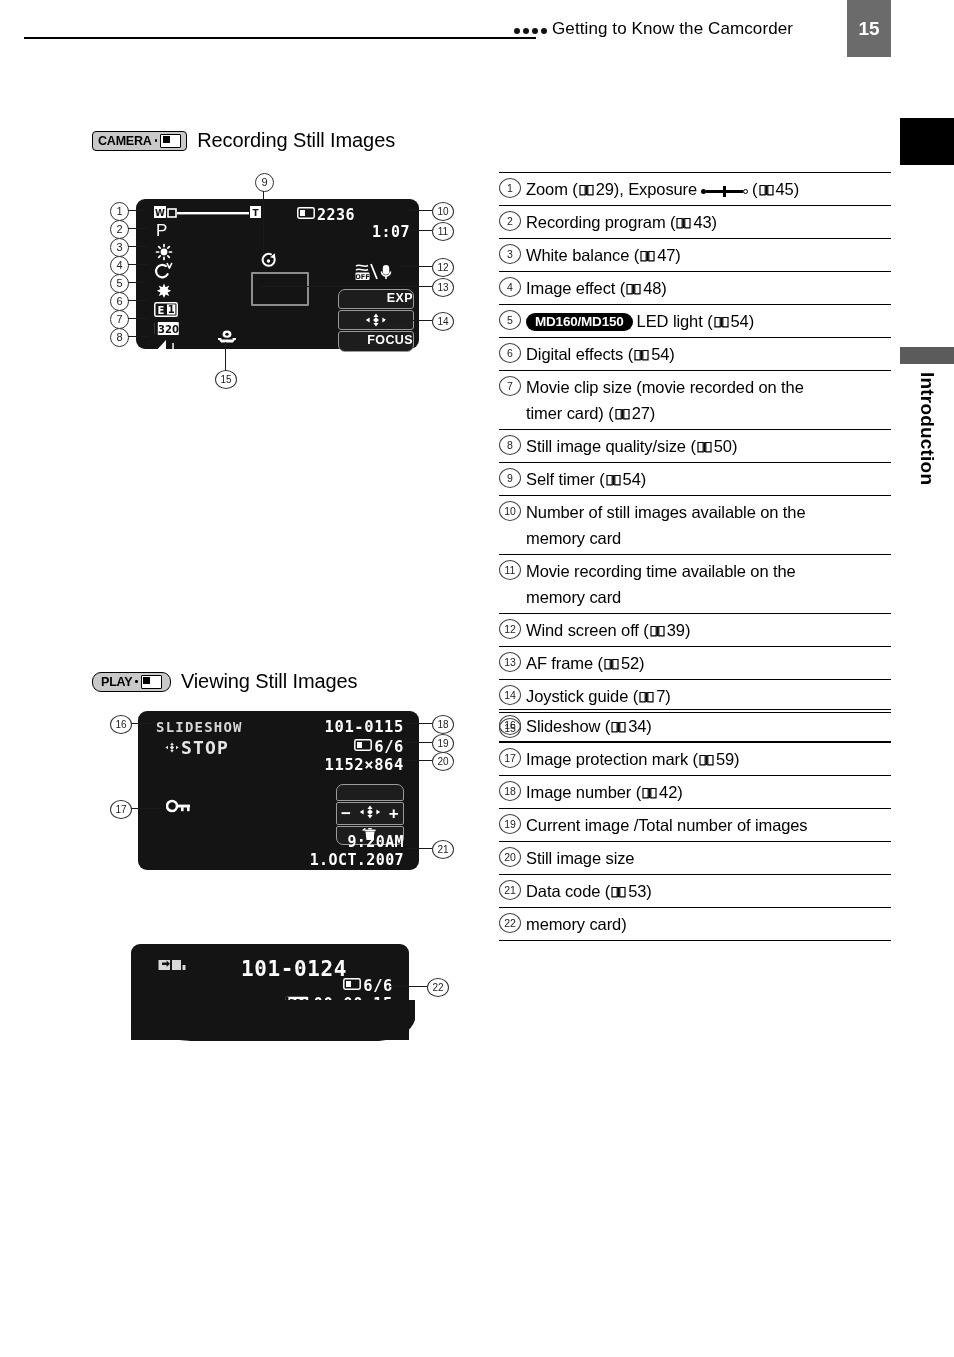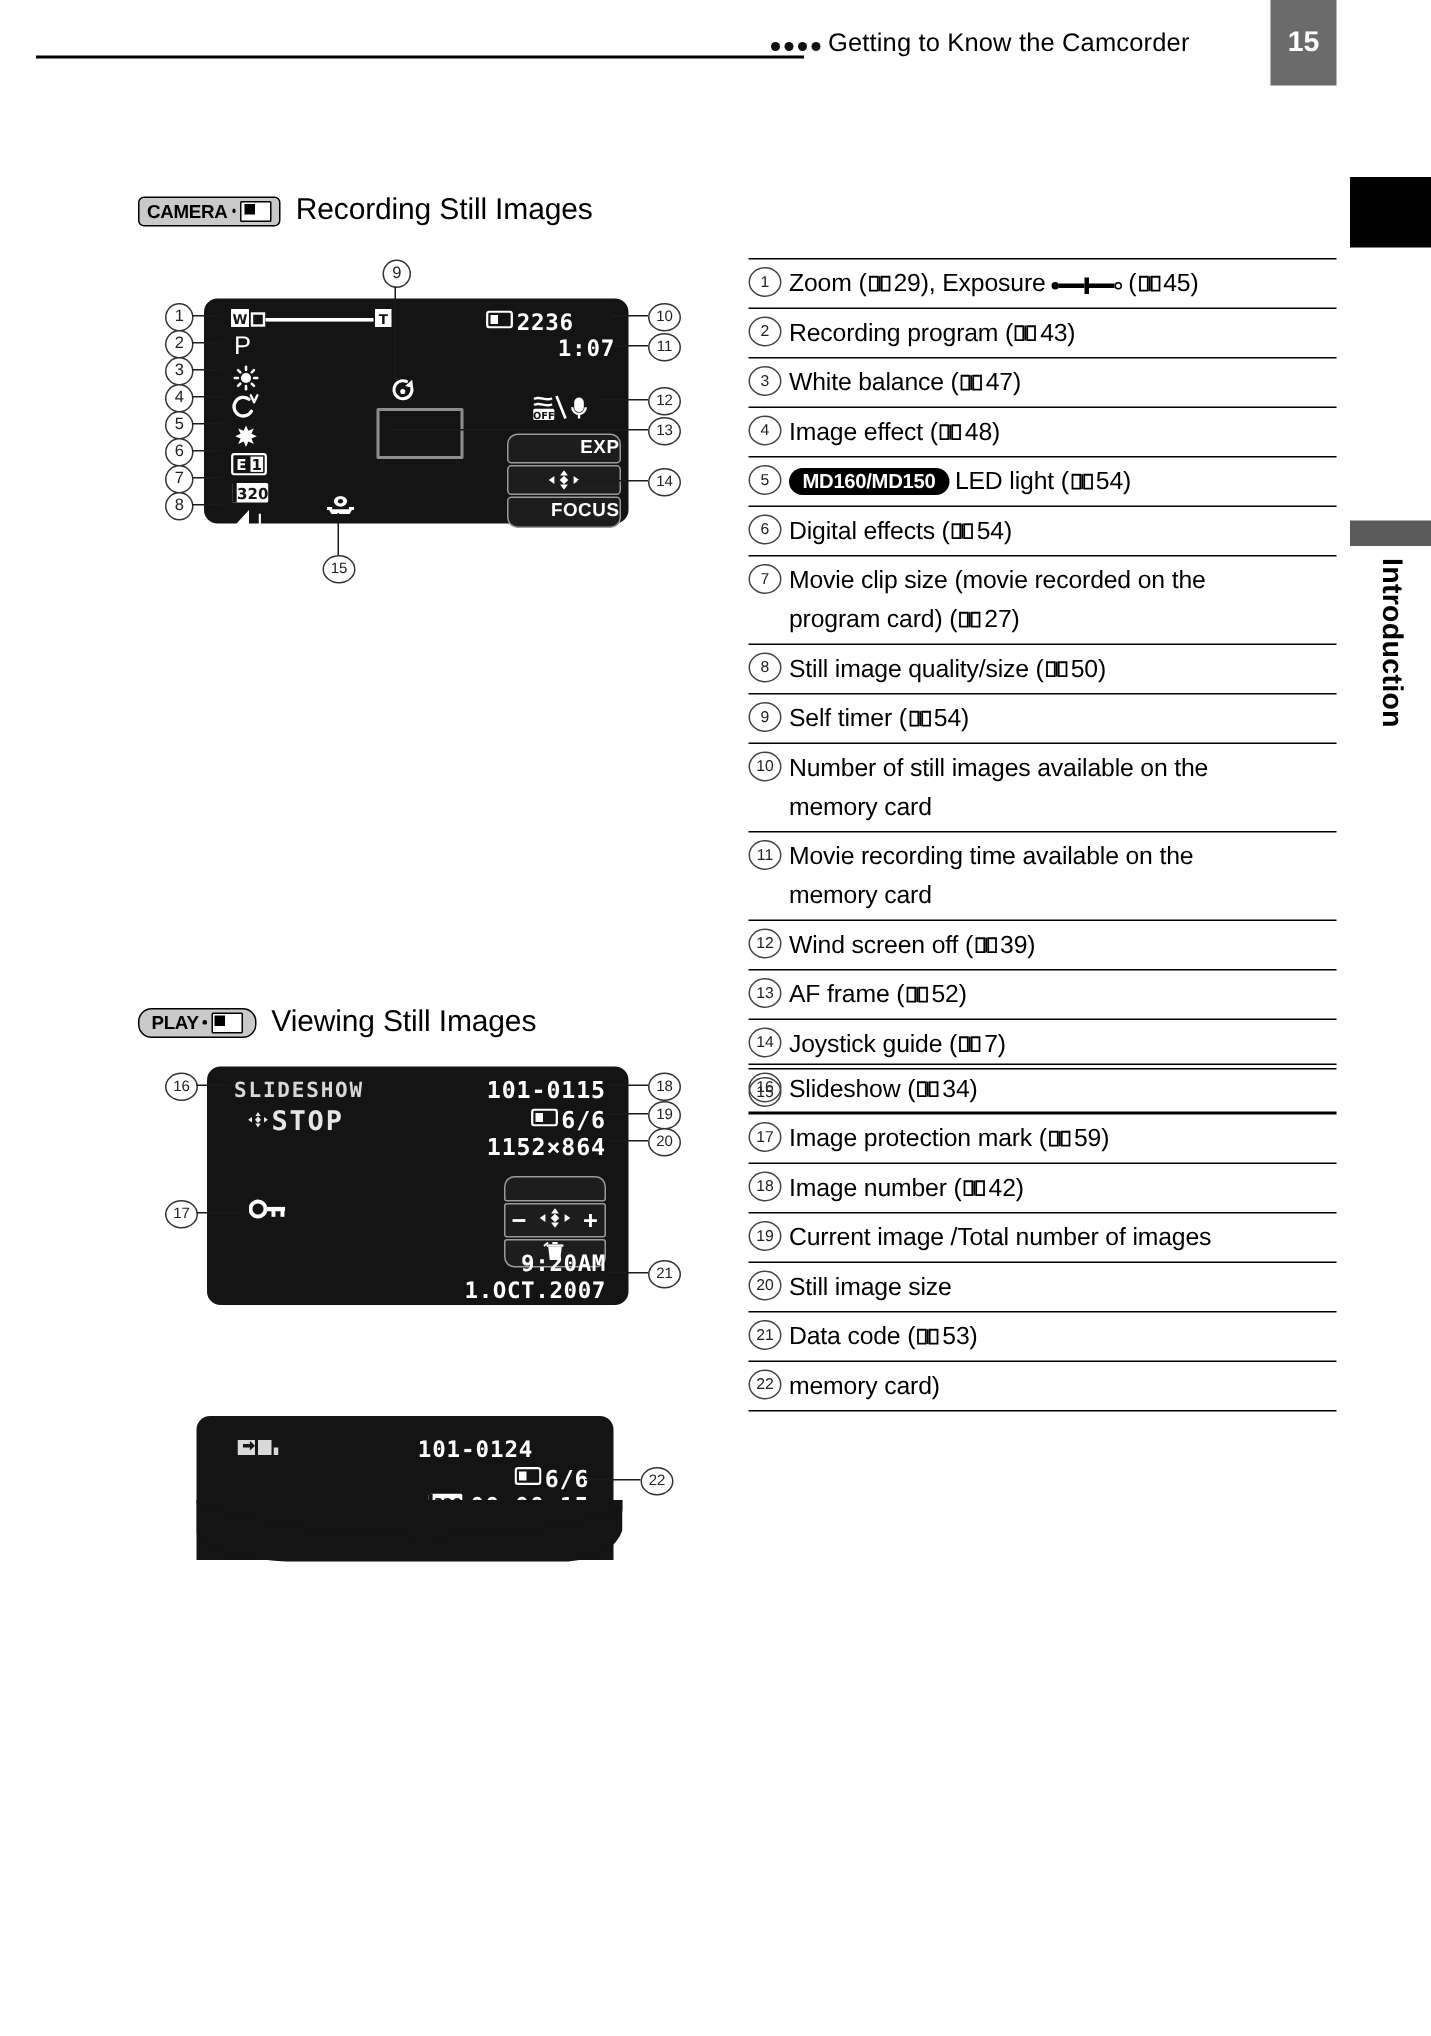--- a/index.html
+++ b/index.html
@@ -221,21 +221,21 @@
   <div class="ic" style="left:124px;top:53px;">
     <svg width="18" height="18" viewBox="0 0 18 18">
       <path d="M14.5 6.5 A6 6 0 1 1 11 2.3" fill="none" stroke="#fff" stroke-width="2" stroke-linecap="round"></path>
       <path d="M14.8 1.2 L15.4 6.6 L10.1 5.3 Z" fill="#fff"></path>
       <circle cx="8.5" cy="9" r="1.7" fill="#fff"></circle>
     </svg>
   </div>
 
   <div class="ic" style="left:115px;top:73px;width:54px;height:30px;border:2px solid #8d8d8d;border-radius:1px;"></div>
 
-  <div class="lcd-txt" style="left:161px;top:6px;width:113px;text-align:center;font-size:15px;letter-spacing:.5px;">
+  <div class="lcd-txt" style="left:161px;top:6px;width:113px;text-align:left;font-size:15px;letter-spacing:.5px;">
     <span style="display:inline-block;vertical-align:1px;margin-right:2px;">
       <svg width="18" height="12" viewBox="0 0 18 12">
         <rect x="0.8" y="0.8" width="16.4" height="10.4" rx="1.6" fill="none" stroke="#fff" stroke-width="1.5"></rect>
         <rect x="3" y="3" width="5" height="6" fill="#fff"></rect>
       </svg>
     </span><span>2236</span>
   </div>
 
   <div class="lcd-txt" style="left:161px;top:24px;width:113px;text-align:right;font-size:15px;letter-spacing:.5px;">1:07</div>
 
@@ -364,21 +364,21 @@
   <div class="lrow">
     <span class="lnum">6</span>
     <span class="ltext"><span>Digital effects (</span><span class="book"><svg width="15" height="12" viewBox="0 0 15 12">
             <path d="M1 1.5 h5.2 v9.3 h-5.2 z M8.8 1.5 h5.2 v9.3 h-5.2 z" fill="none" stroke="#000" stroke-width="1.2"></path>
             <line x1="7.5" y1="1.2" x2="7.5" y2="11" stroke="#000" stroke-width="1.2"></line>
           </svg></span><span>54</span><span>)</span></span>
   </div>
 
   <div class="lrow">
     <span class="lnum">7</span>
-    <span class="ltext"><span>Movie clip size (movie recorded on the</span><span class="ind"><span>program card) (</span><span class="book"><svg width="15" height="12" viewBox="0 0 15 12">
+    <span class="ltext"><span>Movie clip size (movie recorded on the</span><span class="ind"><span>timer card) (</span><span class="book"><svg width="15" height="12" viewBox="0 0 15 12">
               <path d="M1 1.5 h5.2 v9.3 h-5.2 z M8.8 1.5 h5.2 v9.3 h-5.2 z" fill="none" stroke="#000" stroke-width="1.2"></path>
               <line x1="7.5" y1="1.2" x2="7.5" y2="11" stroke="#000" stroke-width="1.2"></line>
             </svg></span><span>27</span><span>)</span></span></span>
   </div>
 
   <div class="lrow">
     <span class="lnum">8</span>
     <span class="ltext"><span>Still image quality/size (</span><span class="book"><svg width="15" height="12" viewBox="0 0 15 12">
             <path d="M1 1.5 h5.2 v9.3 h-5.2 z M8.8 1.5 h5.2 v9.3 h-5.2 z" fill="none" stroke="#000" stroke-width="1.2"></path>
             <line x1="7.5" y1="1.2" x2="7.5" y2="11" stroke="#000" stroke-width="1.2"></line>
@@ -523,21 +523,21 @@
 
 <div class="lcd" id="lcd3">
   <div class="ic" style="left:27px;top:14px;">
     <svg width="28" height="14" viewBox="0 0 28 14">
       <path d="M0.5 2 L12 2 L12 12 L0.5 12 Z" fill="#d9d9d9"></path>
       <path d="M4 4.6 L8.6 4.6 L8.6 2.6 L12 5.8 L8.6 9 L8.6 7 L4 7 Z" fill="#141414"></path>
       <rect x="14" y="2" width="9" height="10" fill="#d9d9d9"></rect>
       <rect x="24.5" y="7" width="3" height="5" fill="#d9d9d9"></rect>
     </svg>
   </div>
-  <div class="lcd-txt" style="left:110px;top:13px;width:152px;text-align:center;font-size:15px;letter-spacing:.6px;">101-0124</div>
+  <div class="lcd-txt" style="left:110px;top:13px;width:152px;text-align:left;font-size:21px;letter-spacing:.6px;">101-0124</div>
   <div class="lcd-txt" style="left:110px;top:32px;width:152px;text-align:right;font-size:15.5px;letter-spacing:.6px;">
     <span style="display:inline-block;vertical-align:1px;margin-right:2px;">
       <svg width="18" height="12" viewBox="0 0 18 12">
         <rect x="0.8" y="0.8" width="16.4" height="10.4" rx="1.6" fill="none" stroke="#fff" stroke-width="1.5"></rect>
         <rect x="3" y="3" width="5" height="6" fill="#fff"></rect>
       </svg>
     </span><span>6/6</span>
   </div>
   <div style="position:absolute;left:110px;top:51px;width:152px;display:flex;align-items:center;justify-content:flex-end;gap:5px;">
     <span>

